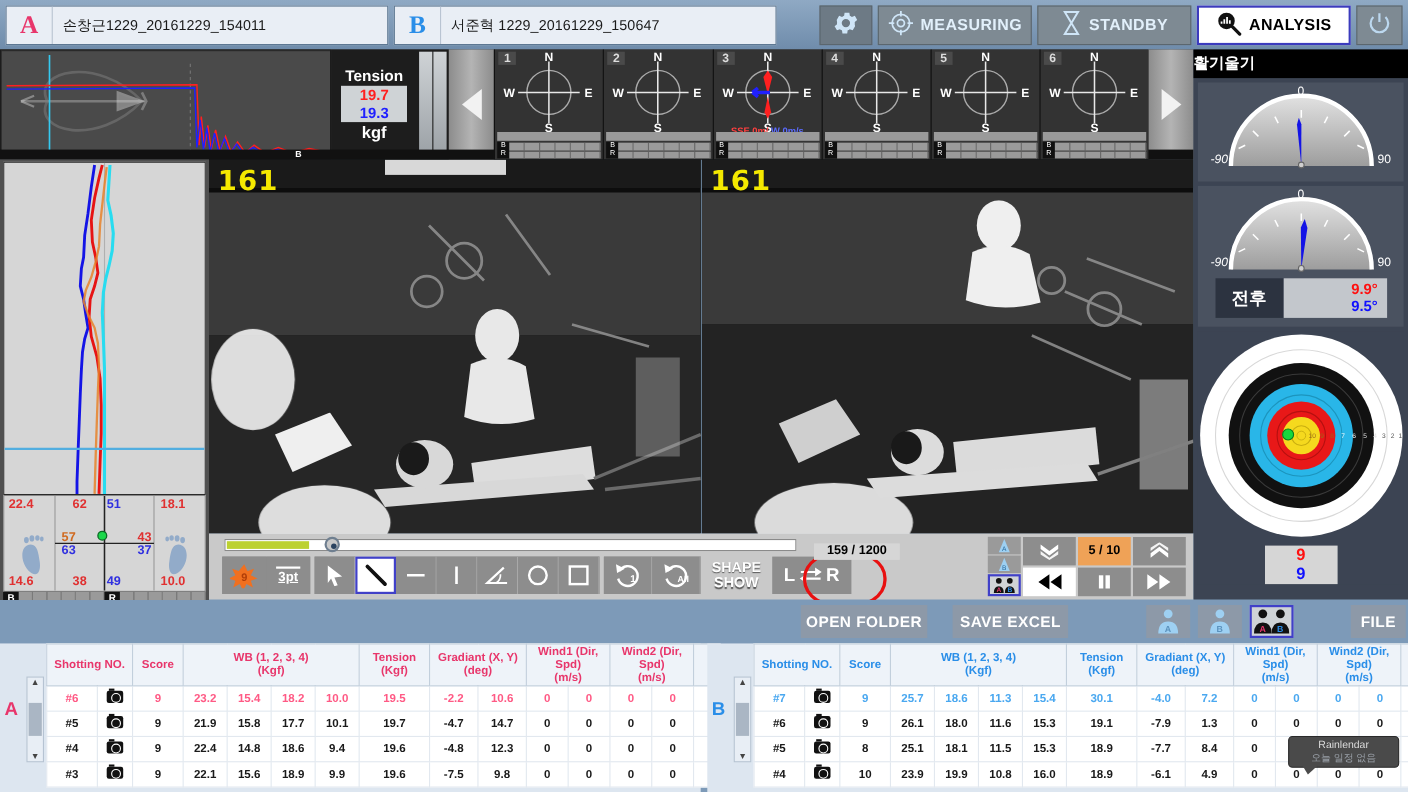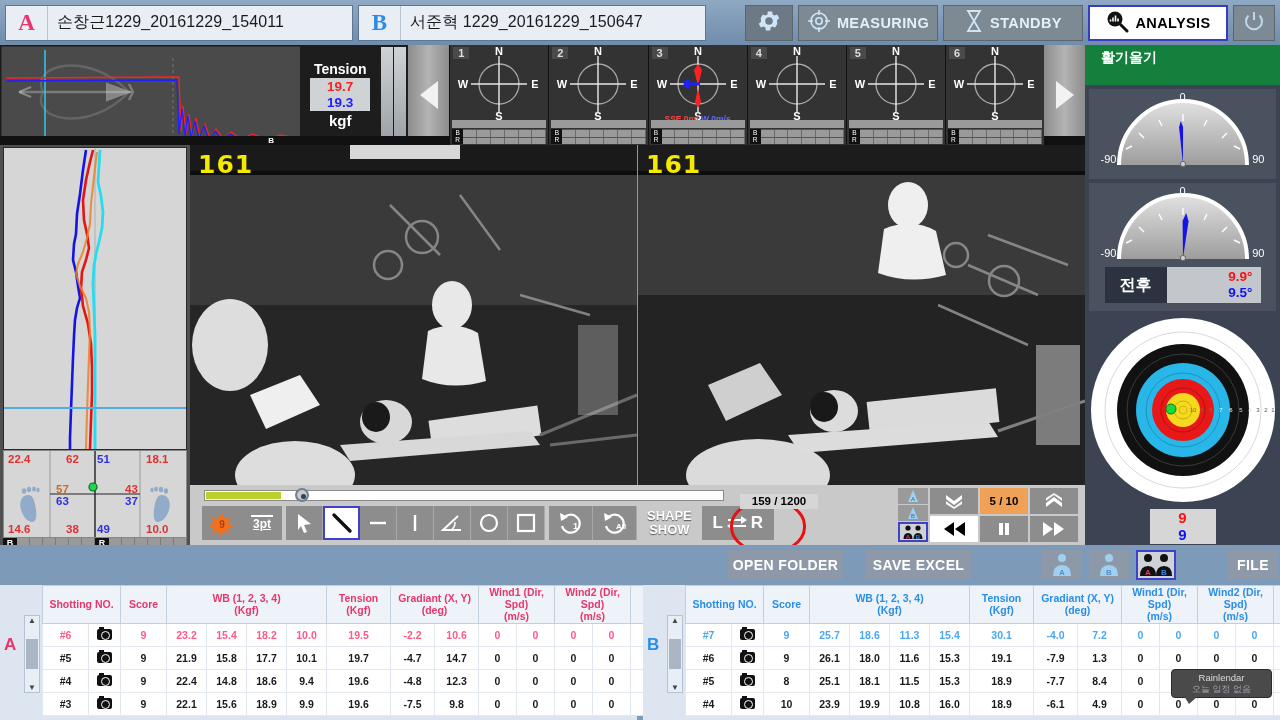--- a/index.html
+++ b/index.html
@@ -13,21 +13,21 @@
   
   .topbar{ position:absolute; left:0; top:0; width:1280px; height:45px;
     background:linear-gradient(#8fa9c4,#6f8cab); display:flex; align-items:center; padding:4px 5px; gap:5px;}
   .file-slot{ height:36px; background:#e9eef5; border:1px solid #5d7792; display:flex; align-items:center;}
   .file-slot.a{ width:348px; }
   .file-slot.b{ width:348px; }
   .slot-letter{ width:42px; text-align:center; font-size:23px; font-weight:bold; font-family:"Liberation Serif",serif;
      border-right:1px solid #b9c4d2; line-height:34px;}
   .slot-letter.a{ color:#e8366b; }
   .slot-letter.b{ color:#2a8ee8; }
-  .slot-name{ flex:1; padding-left:9px; font-size:16px; color:#1a1a1a; letter-spacing:.1px;}
+  .slot-name{ flex:1; padding-left:9px; font-size:13px; color:#1a1a1a; letter-spacing:.1px;}
   .topbar-spacer{ flex:1; }
   .tbtn{ height:36px; background:#7e8a93; border:1px solid #5b666e; display:flex; align-items:center;
     justify-content:center; gap:6px; color:#e2f0fb; font-size:14.5px; font-weight:bold; letter-spacing:.4px; cursor:pointer;}
   .tbtn.gear{ width:48px; background:#6d7a85;}
   .tbtn.meas{ width:140px; }
   .tbtn.standby{ width:140px; }
   .tbtn.analysis{ width:140px; background:#ffffff; color:#000; border:2px solid #3b3bbd;}
   .tbtn.power{ width:42px; background:#7e8a93;}
   .ico{ display:inline-block; }
 
@@ -120,26 +120,26 @@
      font-weight:bold; display:flex;align-items:center;justify-content:center; letter-spacing:.4px; cursor:pointer;}
   .fbtn.open{ left:728px; width:115px;}
   .fbtn.save{ left:866px; width:105px;}
   .fbtn.pa{ left:1042px; width:40px;}
   .fbtn.pb{ left:1089px; width:40px;}
   .fbtn.pab{ left:1136px; width:40px; background:#cfd3d6; border:2px solid #4040c8;}
   .fbtn.file{ left:1228px; width:50px;}
 
   
   .side{ position:absolute; left:1085px; top:45px; width:195px; height:500px; background:#3c4453;}
-  .side-title{ height:40px; background:#15803d; color:#fff; font-size:14px; font-weight:bold;
-     padding:4px 16px; }
+  .side-title{ height:26px; background:#000000; color:#fff; font-size:14px; font-weight:bold;
+     padding:4px 0; }
   .gaugebox{ margin:4px; background:#4a5260; padding:4px 0 8px;}
   .gauge{ position:relative; width:160px; height:78px; margin:0 auto;}
   .gauge .zero{ position:absolute; left:50%; top:-2px; transform:translateX(-50%); color:#fff; font-size:11px;}
-  .gauge .m90{ position:absolute; left:-2px; bottom:6px; color:#fff; font-size:11px;}
+  .gauge .m90{ position:absolute; left:-2px; bottom:6px; color:#fff; font-size:11px;font-style:italic;}
   .gauge .p90{ position:absolute; right:-2px; bottom:6px; color:#fff; font-size:11px;}
   .readrow{ display:flex; width:156px; margin:2px auto 0; height:36px;}
   .readrow .nm{ width:62px; background:#2c3340; color:#fff; font-size:16px; font-weight:bold;
      display:flex;align-items:center;justify-content:center;}
   .readrow .vv{ flex:1; background:#c3c7cc; text-align:right; padding-right:8px; line-height:1.15; padding-top:2px;}
   .readrow .vv .r{ color:#ff1010; font-size:13.5px; font-weight:bold;}
   .readrow .vv .b{ color:#1010ff; font-size:13.5px; font-weight:bold;}
   .targetbox{ margin:4px; background:#3c4453; text-align:center; padding-top:2px;}
   .scorebox{ width:66px; margin:2px auto 0; background:#d6d6d6; line-height:1.1; padding:1px 0;}
   .scorebox .r{ color:#ff1010; font-size:15px; font-weight:bold;}

